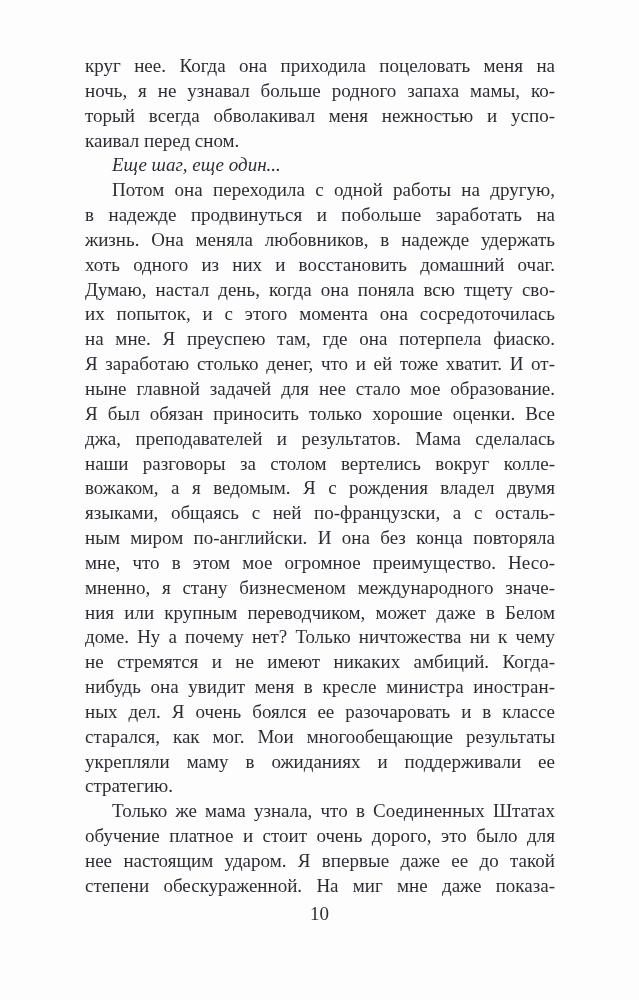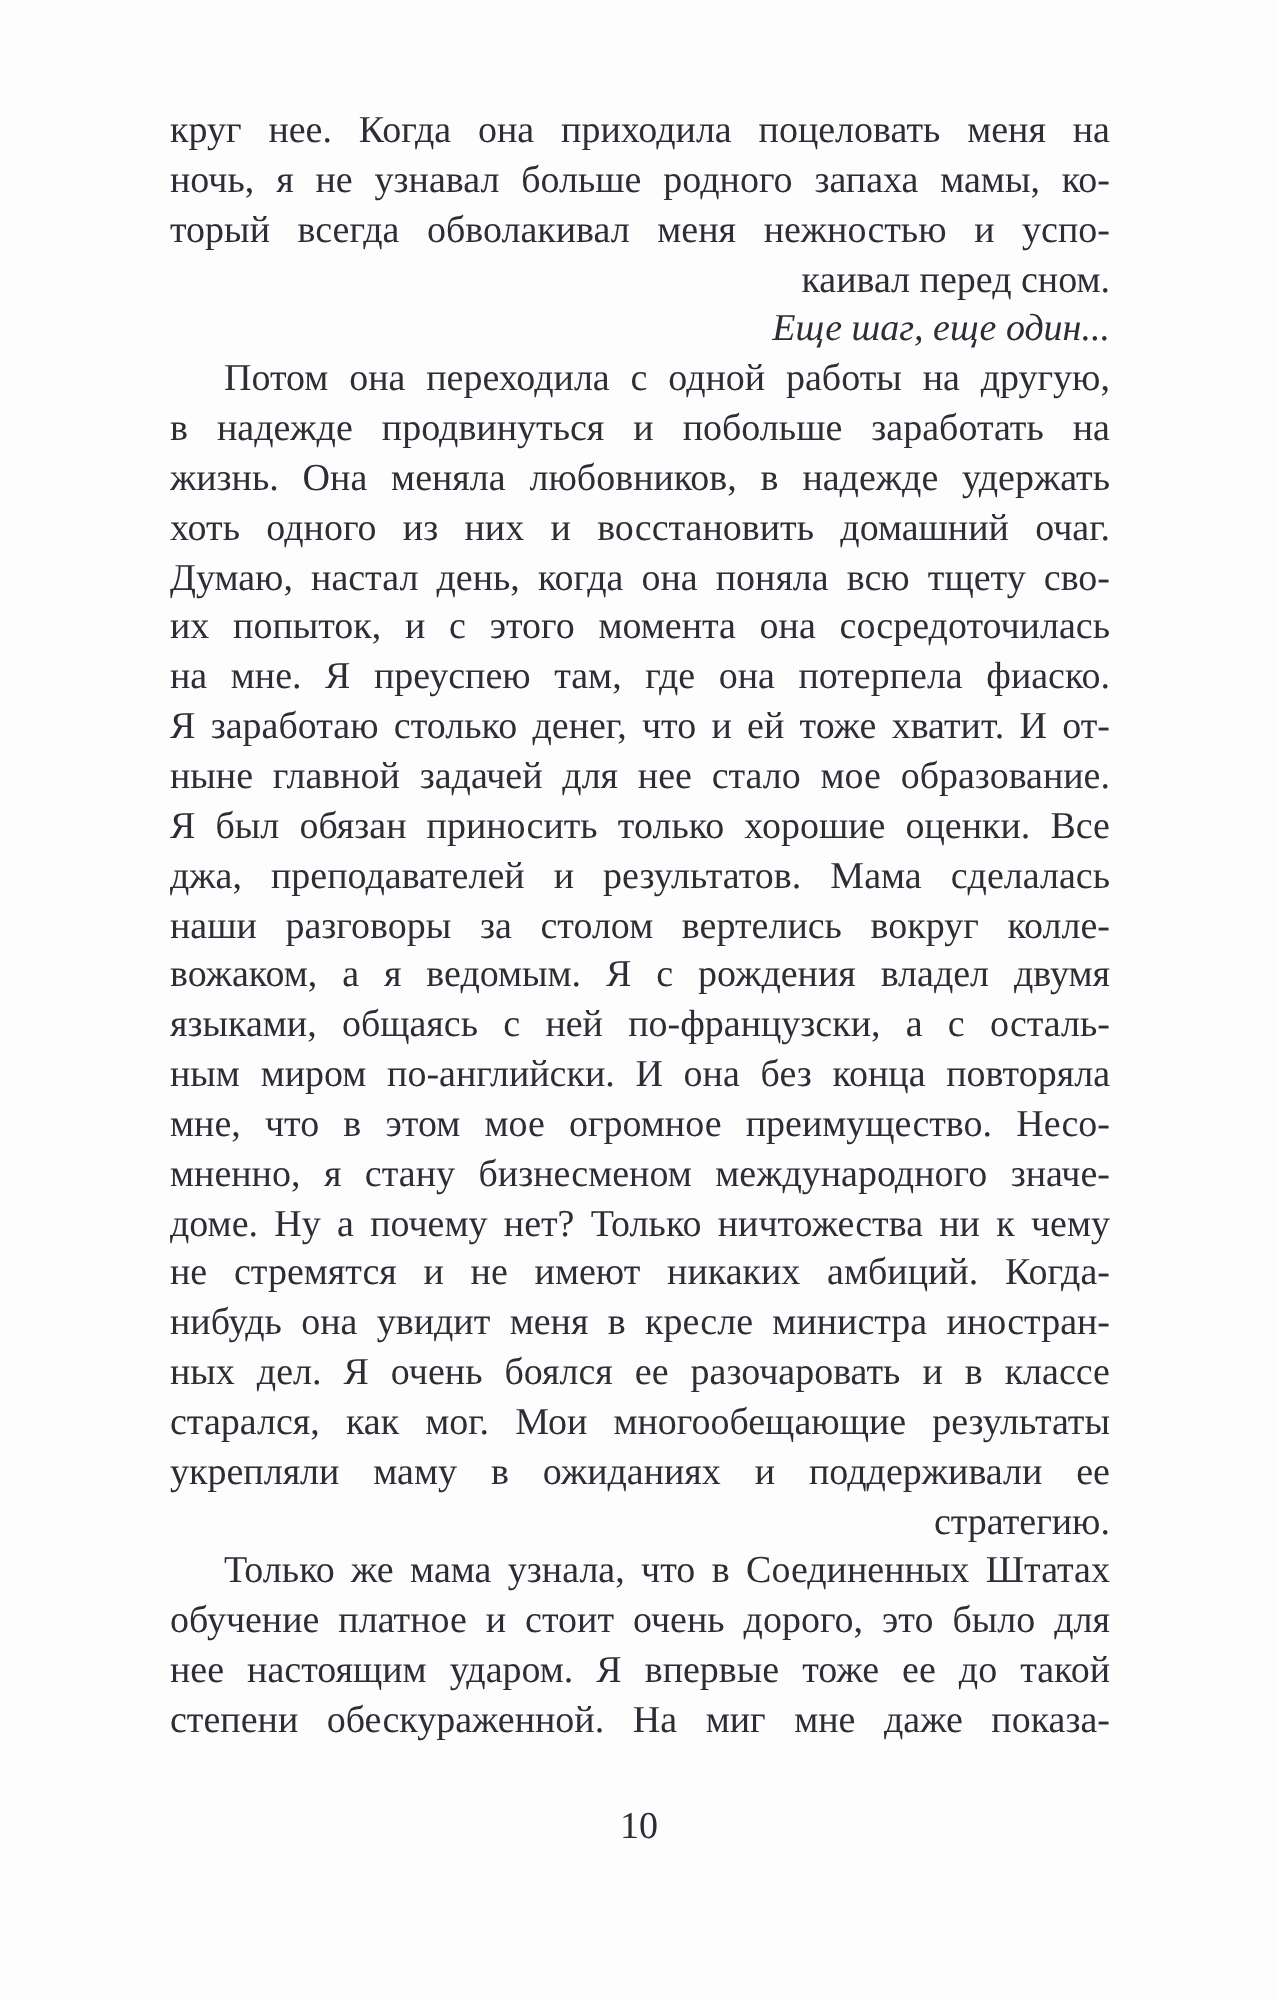--- a/index.html
+++ b/index.html
@@ -35,21 +35,21 @@
     white-space: normal;
   }
   
   .line::after {
     content: "";
     display: inline-block;
     width: 100%;
     height: 0;
   }
   .line.last {
-    text-align: right;
+    text-align: left;
   }
   .line.last::after {
     content: none;
   }
   .line.indent {
     text-indent: 27px;
   }
   .line.italic {
     font-style: italic;
   }
@@ -85,26 +85,27 @@
       <div class="line">Я заработаю столько денег, что и ей тоже хватит. И от-</div>
       <div class="line">ныне главной задачей для нее стало мое образование.</div>
       <div class="line">Я был обязан приносить только хорошие оценки. Все</div>
       <div class="line">джа, преподавателей и результатов. Мама сделалась</div>
       <div class="line">наши разговоры за столом вертелись вокруг колле-</div>
       <div class="line">вожаком, а я ведомым. Я с рождения владел двумя</div>
       <div class="line">языками, общаясь с ней по-французски, а с осталь-</div>
       <div class="line">ным миром по-английски. И она без конца повторяла</div>
       <div class="line">мне, что в этом мое огромное преимущество. Несо-</div>
       <div class="line">мненно, я стану бизнесменом международного значе-</div>
+      <div class="line">ния или крупным переводчиком, может даже в Белом</div>
       <div class="line">доме. Ну а почему нет? Только ничтожества ни к чему</div>
       <div class="line">не стремятся и не имеют никаких амбиций. Когда-</div>
       <div class="line">нибудь она увидит меня в кресле министра иностран-</div>
       <div class="line">ных дел. Я очень боялся ее разочаровать и в классе</div>
       <div class="line">старался, как мог. Мои многообещающие результаты</div>
       <div class="line">укрепляли маму в ожиданиях и поддерживали ее</div>
       <div class="line last">стратегию.</div>
       <div class="line indent">Только же мама узнала, что в Соединенных Штатах</div>
       <div class="line">обучение платное и стоит очень дорого, это было для</div>
-      <div class="line">нее настоящим ударом. Я впервые тоже ее до такой</div>
+      <div class="line">нее настоящим ударом. Я впервые даже ее до такой</div>
       <div class="line">степени обескураженной. На миг мне даже показа-</div>
     </div>
   <div class="page-number">10</div>
 </div>
 
 </body></html>

